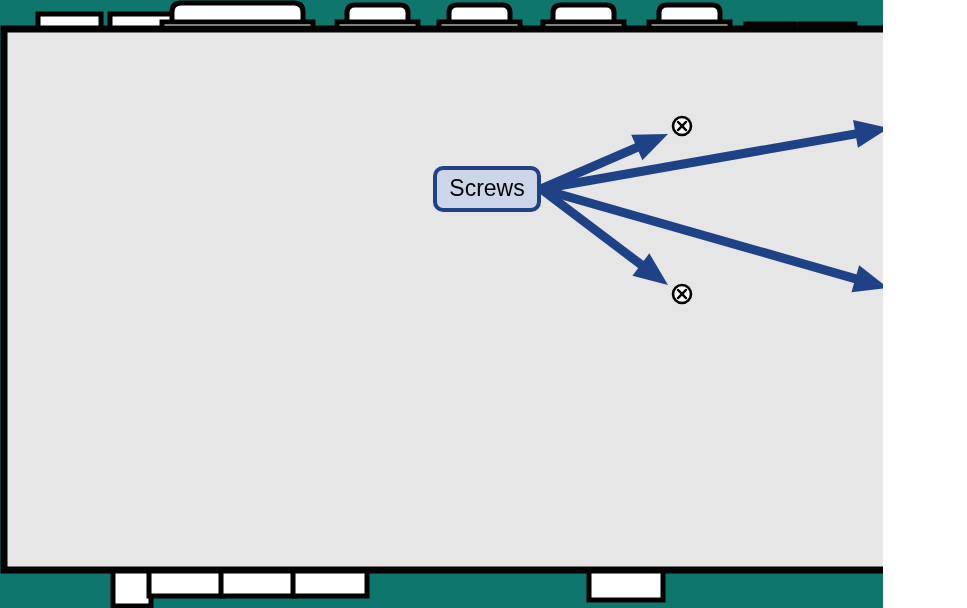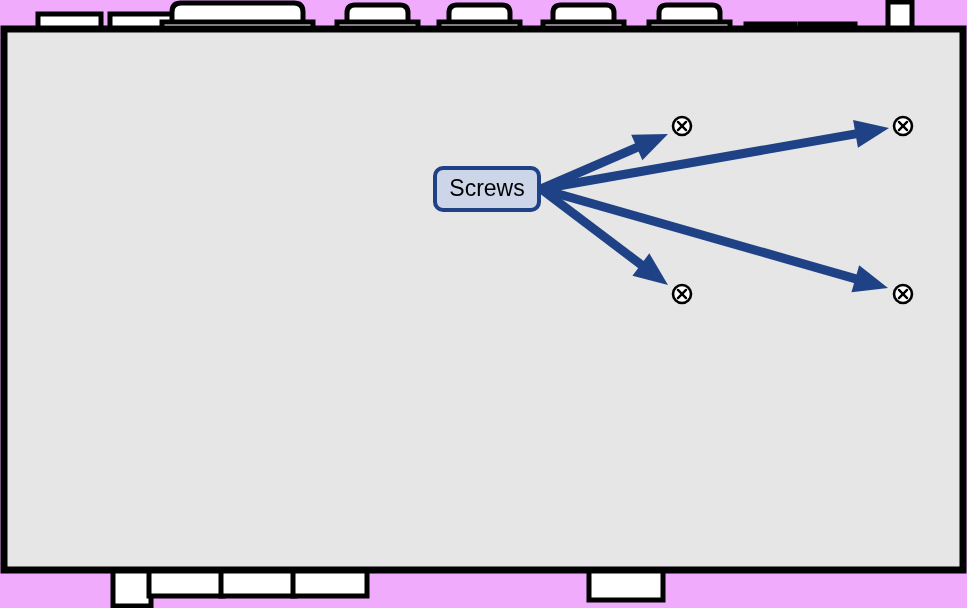--- a/index.html
+++ b/index.html
@@ -5,23 +5,23 @@
   html, body {
     margin: 0;
     padding: 0;
     background: #ffffff;
   }
   body {
     font-family: "Liberation Sans", sans-serif;
   }
   #stage {
     position: relative;
-    width: 967px;
+    width: 883px;
     height: 608px;
-    background: #f0abfc;
+    background: #0f766e;
     overflow: hidden;
   }
   #diagram-svg {
     position: absolute;
     left: 0;
     top: 0;
     width: 967px;
     height: 608px;
     display: block;
   }

